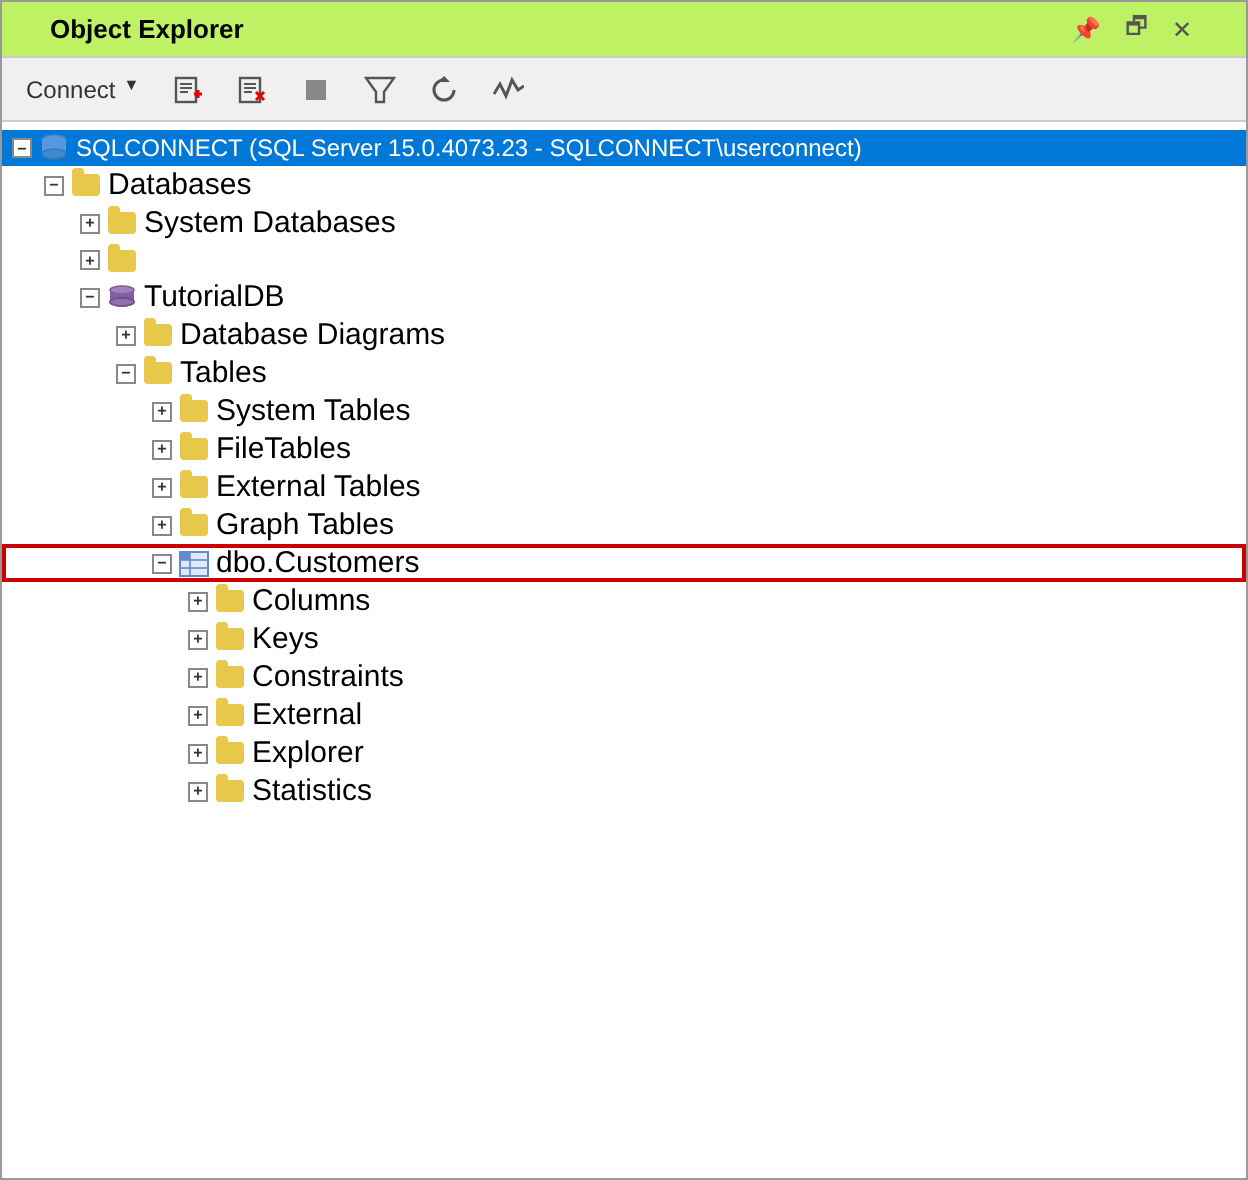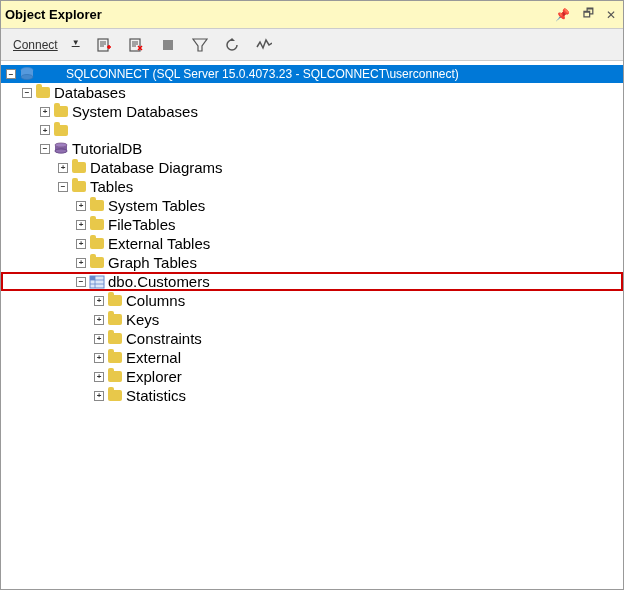--- a/index.html
+++ b/index.html
@@ -14,22 +14,22 @@
 
     .window {
       width: 624px;
       height: 590px;
       border: 1px solid #999;
       display: flex;
       flex-direction: column;
     }
 
     .title-bar {
-      background: #fef9c3;
-      padding: 4px 4px;
+      background: #bef264;
+      padding: 4px 24px;
       display: flex;
       align-items: center;
       justify-content: space-between;
       border-bottom: 1px solid #ccc;
       height: 28px;
     }
 
     .title-bar-left {
       font-weight: bold;
       font-size: 13px;
@@ -55,28 +55,27 @@
       padding: 3px 6px;
       display: flex;
       align-items: center;
       gap: 4px;
       height: 32px;
     }
 
     .toolbar-btn {
       display: flex;
       align-items: flex-start;
-      gap: 12px;
+      gap: 2px;
       padding: 2px 5px;
       cursor: pointer;
       font-size: 12px;
       color: #333;
       border: 1px solid transparent;
       background: transparent;
-      text-decoration: underline;
     }
 
     .content {
       flex: 1;
       overflow-y: auto;
       overflow-x: auto;
       background: #fff;
       padding: 4px 0;
     }
 
@@ -242,21 +241,21 @@
           <span class="expand-btn">
             <span class="expand-icon">−</span>
           </span>
           <span class="node-icon">
             <svg width="16" height="16" viewBox="0 0 16 16">
               <ellipse cx="8" cy="4" rx="6" ry="2.5" fill="#5599dd" stroke="#4488cc" stroke-width="0.8"></ellipse>
               <rect x="2" y="4" width="12" height="7" fill="#5599dd"></rect>
               <ellipse cx="8" cy="11" rx="6" ry="2.5" fill="#4488cc" stroke="#3377bb" stroke-width="0.8"></ellipse>
             </svg>
           </span>
-          <span class="node-label" style="color:#fff; font-size:12px;margin-left:28px;">SQLCONNECT (SQL Server 15.0.4073.23 - SQLCONNECT\userconnect)</span>
+          <span class="node-label" style="color:#fff; font-size:12px;">SQLCONNECT (SQL Server 15.0.4073.23 - SQLCONNECT\userconnect)</span>
         </div>
 
         <ul class="tree" style="padding-left:0;">
 
           <li class="tree-item">
             <div class="tree-row" style="padding-left:18px;">
               <span class="expand-btn">
                 <span class="expand-icon">−</span>
               </span>
               <span class="node-icon">

